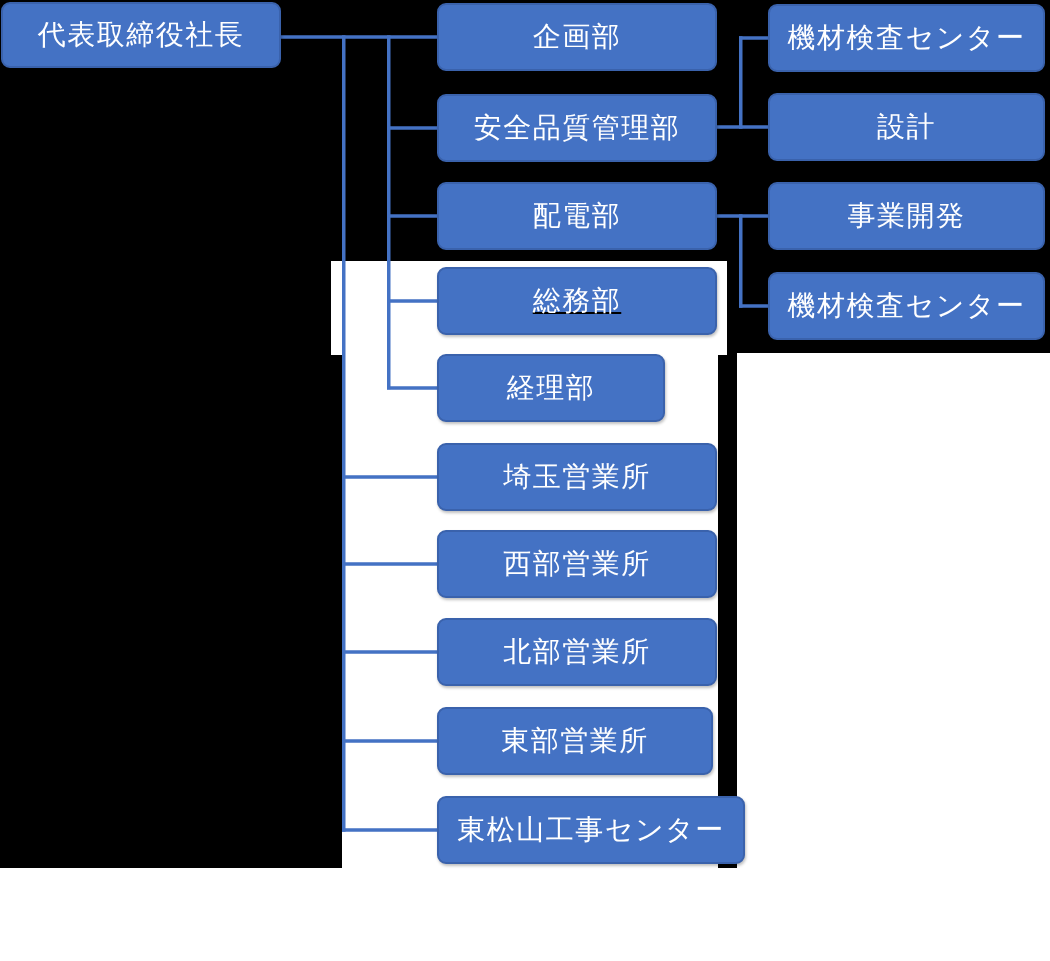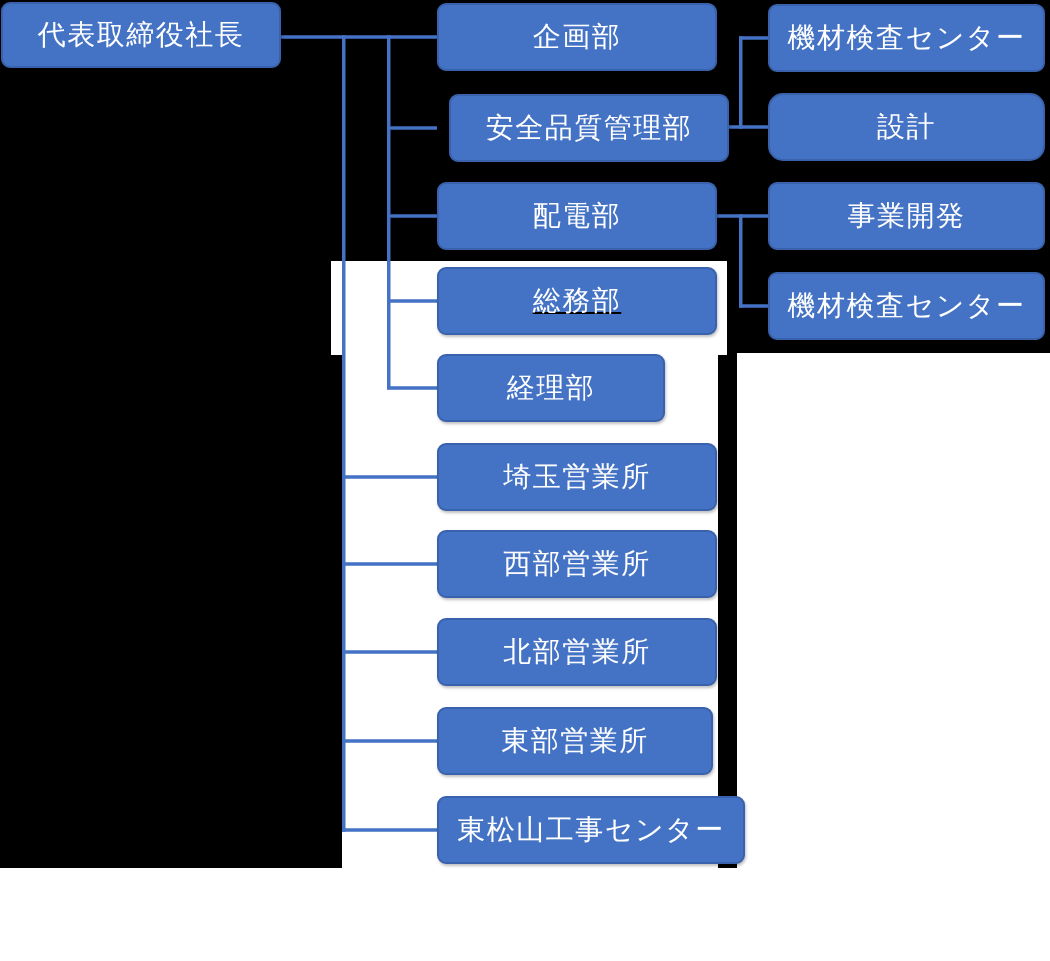--- a/index.html
+++ b/index.html
@@ -77,21 +77,21 @@
       <rect x="739" y="214.25" width="3.5" height="93.5" fill="#4472C4"></rect>
       <rect x="739" y="304.25" width="29" height="3.5" fill="#4472C4"></rect>
     </svg>
   <div class="nodes-layer" id="nodes">
       <div class="node" style="left: 1px; top: 2px; width: 280px; height: 66px;">
         <span class="node-label">代表取締役社長</span>
       </div>
       <div class="node" style="left: 437px; top: 3px; width: 280px; height: 68px;">
         <span class="node-label">企画部</span>
       </div>
-      <div class="node" style="left: 437px; top: 94px; width: 280px; height: 68px; margin-left: 12px;">
+      <div class="node" style="left: 437px; top: 94px; width: 280px; height: 68px;">
         <span class="node-label">安全品質管理部</span>
       </div>
       <div class="node" style="left: 437px; top: 182px; width: 280px; height: 68px;">
         <span class="node-label">配電部</span>
       </div>
       <div class="node" style="left: 437px; top: 267px; width: 280px; height: 68px; text-decoration: underline;">
         <span class="node-label">総務部</span>
       </div>
       <div class="node" style="left: 437px; top: 354px; width: 228px; height: 68px;">
         <span class="node-label">経理部</span>
@@ -107,21 +107,21 @@
       </div>
       <div class="node" style="left: 437px; top: 707px; width: 276px; height: 68px;">
         <span class="node-label">東部営業所</span>
       </div>
       <div class="node" style="left: 437px; top: 796px; width: 308px; height: 68px;">
         <span class="node-label">東松山工事センター</span>
       </div>
       <div class="node" style="left: 768px; top: 4px; width: 277px; height: 68px;">
         <span class="node-label">機材検査センター</span>
       </div>
-      <div class="node" style="left: 768px; top: 93px; width: 277px; height: 68px; border-radius: 15px;">
+      <div class="node" style="left: 768px; top: 93px; width: 277px; height: 68px;">
         <span class="node-label">設計</span>
       </div>
       <div class="node" style="left: 768px; top: 182px; width: 277px; height: 68px;">
         <span class="node-label">事業開発</span>
       </div>
       <div class="node" style="left: 768px; top: 272px; width: 277px; height: 68px;">
         <span class="node-label">機材検査センター</span>
       </div>
     </div>
 </div>

